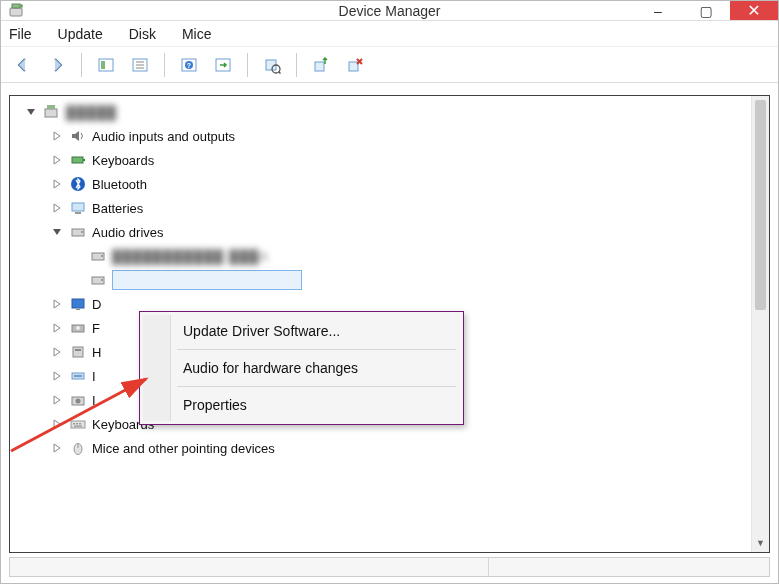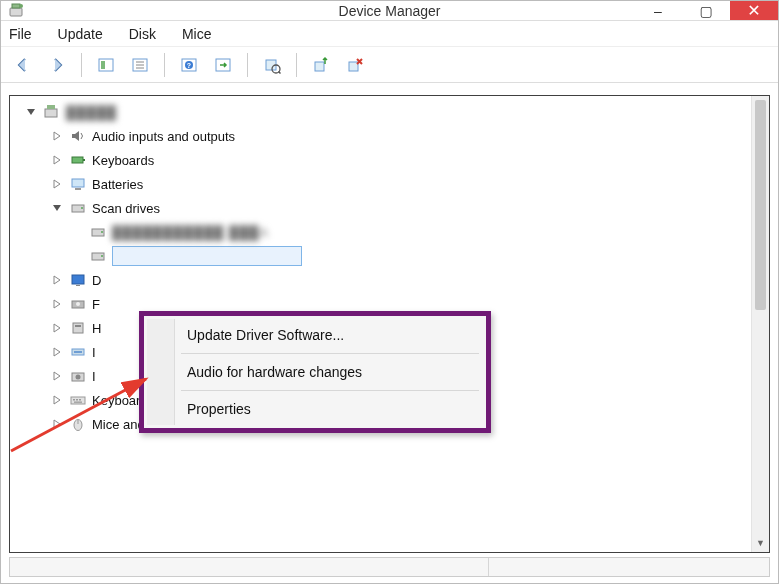--- a/index.html
+++ b/index.html
@@ -140,23 +140,23 @@
     border: 1px solid #7fb5e8;
     background: #e8f2fd;
     height: 20px;
     width: 190px;
   }
   
   .context-menu {
     position: absolute;
     left: 138px;
     top: 310px;
-    width: 352px;
+    width: 325px;
     background: #f5f5f5;
-    border: 5px solid #701a75;
+    border: 1px solid #701a75;
     box-shadow: 2px 3px 6px rgba(0,0,0,0.25);
     padding: 3px;
     z-index: 50;
   }
   .cm-gutter {
     position: absolute;
     left: 3px; top: 3px; bottom: 3px;
     width: 28px;
     background: #eee;
     border-right: 1px solid #dcdcdc;
@@ -326,20 +326,34 @@
         </span>
       <span class="icon-slot">
           <svg width="16" height="16" viewBox="0 0 16 16">
             <rect x="2" y="5" width="11" height="6" fill="#6db96d" stroke="#3a7a3a"></rect>
             <rect x="13" y="7" width="2" height="2" fill="#3a7a3a"></rect>
           </svg>
         </span>
       <span class="node-label">Keyboards</span>
     </div>
 
+    <div class="node" style="padding-left:40px">
+      <span class="arrow">
+          <svg viewBox="0 0 10 10">
+            <path d="M2 1 L8 5 L2 9 Z" fill="none" stroke="#888"></path>
+          </svg>
+        </span>
+      <span class="icon-slot">
+          <svg width="16" height="16" viewBox="0 0 16 16">
+            <circle cx="8" cy="8" r="7" fill="#1e5fc1"></circle>
+            <path d="M6 4 L10 11 L8 13 L8 3 L10 5 L6 12" fill="none" stroke="#fff" stroke-width="1.2"></path>
+          </svg>
+        </span>
+      <span class="node-label">Bluetooth</span>
+    </div>
 
     <div class="node" style="padding-left:40px">
       <span class="arrow">
           <svg viewBox="0 0 10 10">
             <path d="M2 1 L8 5 L2 9 Z" fill="none" stroke="#888"></path>
           </svg>
         </span>
       <span class="icon-slot">
           <svg width="16" height="16" viewBox="0 0 16 16">
             <rect x="2" y="3" width="12" height="8" fill="#cfe6f7" stroke="#6f9ed4"></rect>
@@ -354,21 +368,21 @@
           <svg viewBox="0 0 10 10">
             <path d="M1 2 L9 2 L5 8 Z" fill="#555"></path>
           </svg>
         </span>
       <span class="icon-slot">
           <svg width="16" height="16" viewBox="0 0 16 16">
             <rect x="2" y="5" width="12" height="7" fill="#d7d7d7" stroke="#888"></rect>
             <circle cx="12" cy="8" r="1" fill="#5aa75a"></circle>
           </svg>
         </span>
-      <span class="node-label">Scan drives</span>
+      <span class="node-label">Audio drives</span>
     </div>
 
     <div class="node" style="padding-left:78px">
       <span class="icon-slot">
           <svg width="16" height="16" viewBox="0 0 16 16">
             <rect x="2" y="5" width="12" height="7" fill="#d7d7d7" stroke="#888"></rect>
             <circle cx="12" cy="8" r="1" fill="#5aa75a"></circle>
           </svg>
         </span>
       <span class="node-label blurred">███████████ ███A</span>

